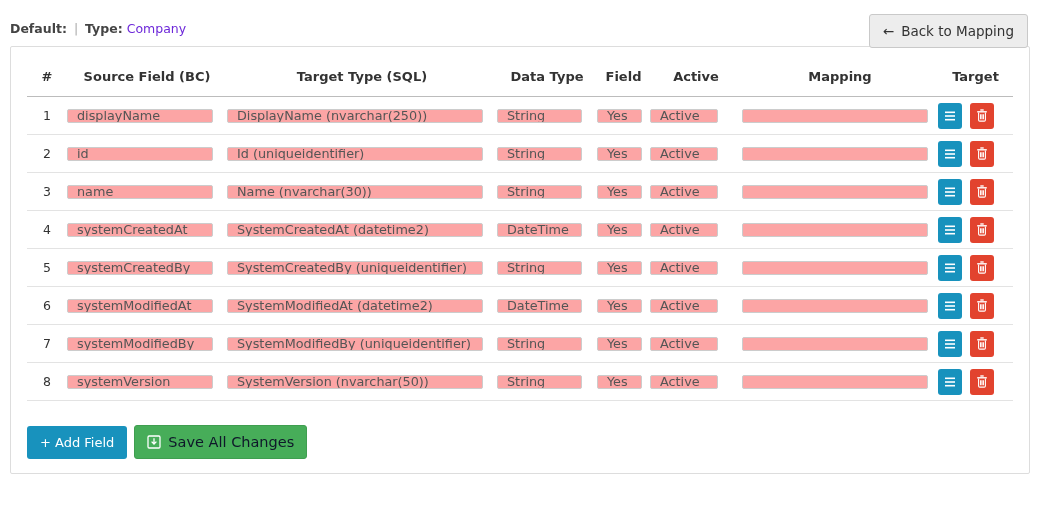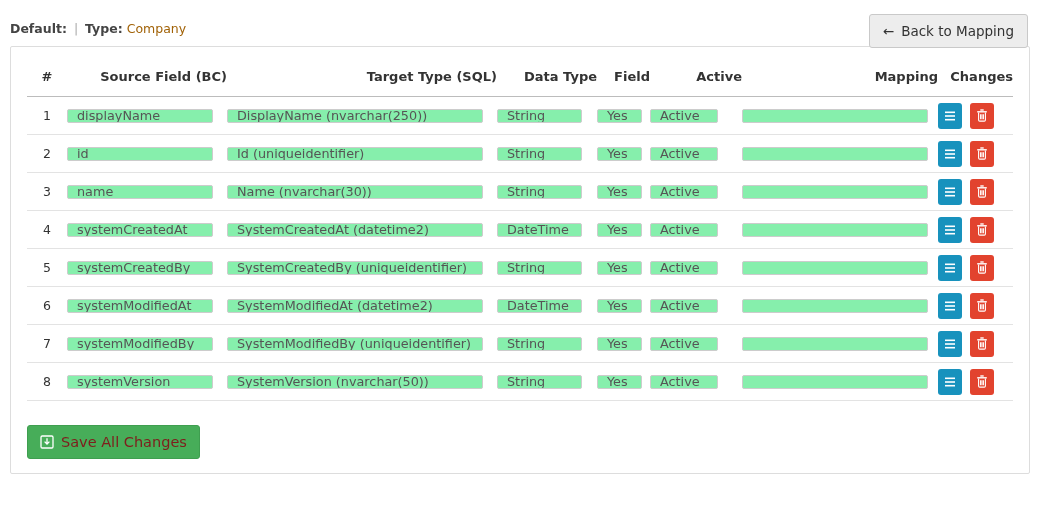--- a/index.html
+++ b/index.html
@@ -13,65 +13,65 @@
   }
   *{box-sizing:border-box;}
   html,body{margin:0;padding:0;background:#ffffff;
     font-family:"DejaVu Sans","Liberation Sans",sans-serif;color:#333;}
   body{width:1040px;height:510px;overflow:hidden;}
 
   .page-header{position:relative;padding:12px 12px 2px 10px;}
   .page-title{margin:0;font-size:22px;font-weight:400;color:#3e3e3e;letter-spacing:.2px;}
   .subtitle{margin-top:9px;font-size:12.5px;color:#999;}
   .subtitle .lbl{font-weight:700;color:#444;}
-  .subtitle .val{color:#a16207;}
+  .subtitle .val{color:#6d28d9;}
   .subtitle .sep{color:#aaa;margin:0 3px;}
 
   .back-btn{position:absolute;top:14px;right:12px;display:inline-flex;align-items:center;gap:7px;
     background:#ededed;border:1px solid #c9c9c9;border-radius:3px;color:#333;
     font-size:13.5px;padding:8px 13px;cursor:pointer;font-family:inherit;}
 
   .card{margin:8px 10px 0 10px;border:1px solid var(--card-border);border-radius:2px;
     padding:12px 16px 14px 16px;background:#fff;}
 
   table.map-table{width:100%;border-collapse:collapse;font-size:13px;table-layout:fixed;}
-  .map-table th{font-weight:700;color:#333;text-align:right;padding:10px 0 12px 0;
+  .map-table th{font-weight:700;color:#333;text-align:center;padding:10px 0 12px 0;
     border-bottom:1px solid var(--head-border);font-size:13px;}
   .map-table th.col-num{text-align:center;}
   .map-table td{border-bottom:1px solid var(--row-border);padding:3px 0;height:38px;vertical-align:middle;}
   .map-table td.col-num{text-align:center;color:#333;font-size:12.5px;}
 
   .col-num{width:40px;}
   .col-source{width:160px;}
   .col-target{width:270px;}
   .col-type{width:100px;}
   .col-null{width:53px;}
   .col-active{width:92px;}
   .col-default{width:196px;}
   .col-actions{width:75px;}
 
   .inp{border:1px solid var(--input-border);border-radius:2px;height:14px;padding:5px 9px;
-    font-size:12.8px;color:#555;font-family:inherit;background:#86efac;}
+    font-size:12.8px;color:#555;font-family:inherit;background:#fca5a5;}
   .inp-source{width:146px;}
   .inp-target{width:256px;}
   .inp-type{width:85px;}
   .inp-null{width:45px;}
   .inp-active{width:68px;}
   .inp-default{width:186px;}
 
   .actions-wrap{display:flex;gap:8px;align-items:center;}
   .btn-action{width:24px;height:26px;border:none;border-radius:3px;display:inline-flex;
     align-items:center;justify-content:center;cursor:pointer;padding:0;}
   .btn-blue{background:var(--accent);}
   .btn-red{background:var(--danger);}
 
   .footer-actions{display:flex;gap:7px;align-items:center;margin-top:24px;}
   .btn-add{background:var(--accent);color:#fff;border:none;border-radius:3px;
     font-size:13px;padding:9px 13px;cursor:pointer;font-family:inherit;}
-  .btn-save{background:var(--success);color:#7f1d1d;border:1px solid #3f9e50;border-radius:3px;
+  .btn-save{background:var(--success);color:#0f172a;border:1px solid #3f9e50;border-radius:3px;
     font-size:14.5px;padding:8px 12px;cursor:pointer;font-family:inherit;
     display:inline-flex;align-items:center;gap:7px;}
   .icon{display:inline-flex;align-items:center;justify-content:center;}
 </style>
 </head>
 <body>
 
 <div class="page-header">
   <div class="subtitle">
     <span class="lbl">Default:</span>
@@ -99,21 +99,21 @@
     </colgroup>
     <thead>
       <tr>
         <th class="col-num">#</th>
         <th>Source Field (BC)</th>
         <th>Target Type (SQL)</th>
         <th>Data Type</th>
         <th>Field</th>
         <th>Active</th>
         <th>Mapping</th>
-        <th>Changes</th>
+        <th>Target</th>
       </tr>
     </thead>
     <tbody>
   <tr>
     <td class="col-num">1</td>
     <td><input class="inp inp-source" type="text" value="displayName" style=""></td>
     <td><input class="inp inp-target" type="text" value="DisplayName (nvarchar(250))" style=""></td>
     <td><input class="inp inp-type" type="text" value="String" style=""></td>
     <td><input class="inp inp-null" type="text" value="Yes" style=""></td>
     <td><input class="inp inp-active" type="text" value="Active" style=""></td>
@@ -386,20 +386,21 @@
             </svg>
           </span>
         </button>
       </div>
     </td>
   </tr>
 </tbody>
   </table>
 
   <div class="footer-actions">
+    <button class="btn-add">+ Add Field</button>
     <button class="btn-save">
       <span class="icon">
         <svg width="14" height="14" viewBox="0 0 14 14" fill="none" stroke="#fff" stroke-width="1.3">
           <rect x="1" y="1" width="12" height="12" rx="1.2"></rect>
           <path d="M7 3.3 V8.6 M4.6 6.6 L7 9 L9.4 6.6"></path>
         </svg>
       </span>
       <span>Save All Changes</span>
     </button>
   </div>

